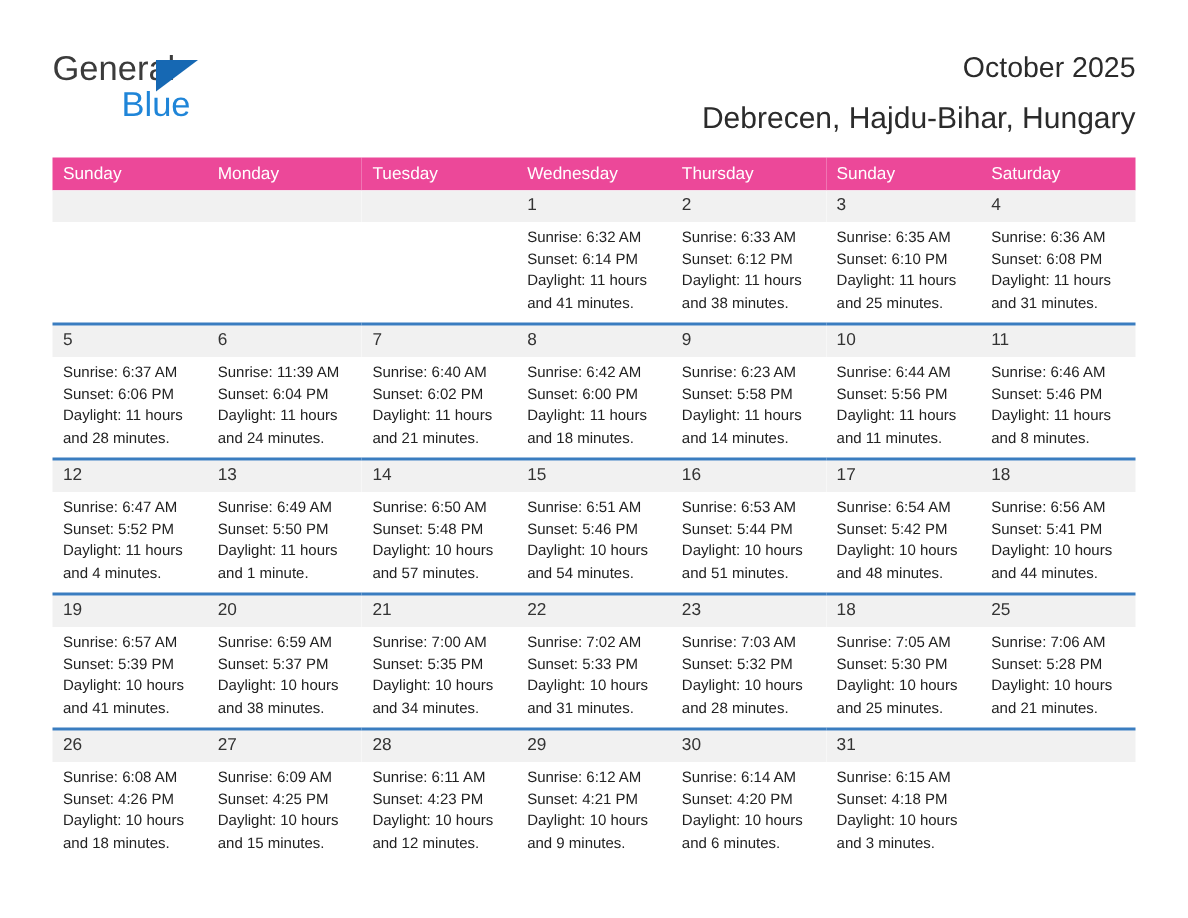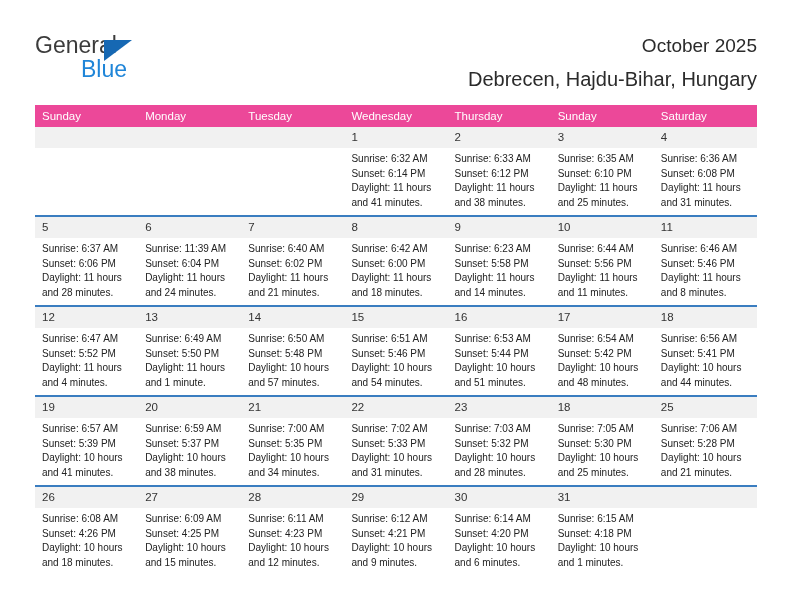--- a/index.html
+++ b/index.html
@@ -460,21 +460,21 @@
                 <div>Daylight: 10 hours</div>
                 <div>and 6 minutes.</div>
               </div>
             </td>
             <td>
               <div class="daynum">31</div>
               <div class="cell-body">
                 <div>Sunrise: 6:15 AM</div>
                 <div>Sunset: 4:18 PM</div>
                 <div>Daylight: 10 hours</div>
-                <div>and 1 minutes.</div>
+                <div>and 3 minutes.</div>
               </div>
             </td>
             <td>
               <div class="daynum empty"></div>
             </td>
           </tr>
         </tbody>
     </table>
   </div>
 

